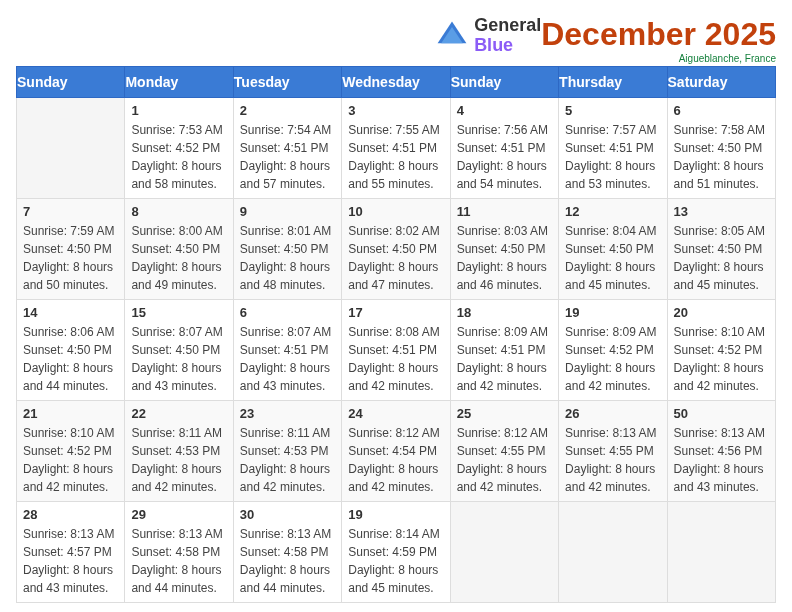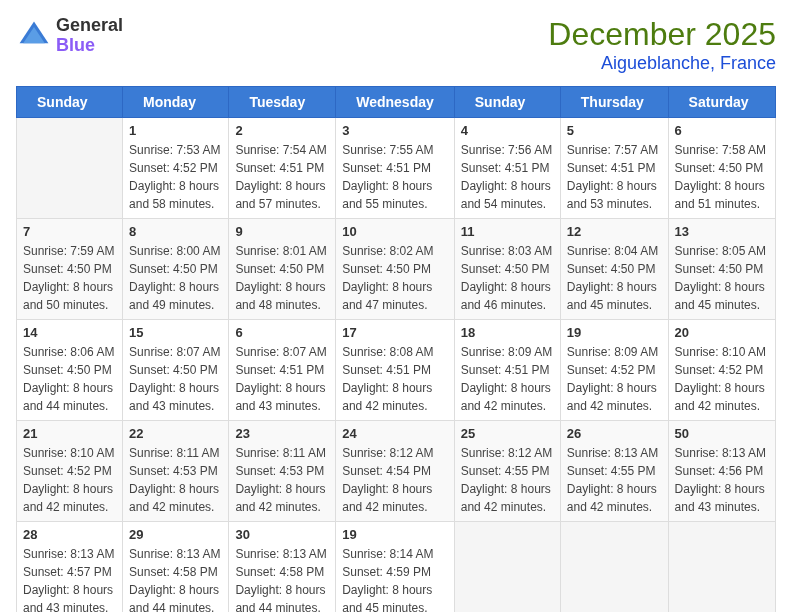--- a/index.html
+++ b/index.html
@@ -5,23 +5,23 @@
     * { box-sizing: border-box; margin: 0; padding: 0; }
     body {
       font-family: Arial, sans-serif;
       background: #fff;
       width: 792px;
       min-height: 612px;
       padding: 16px;
     }
     .header {
       display: flex;
-      justify-content: space-between;
+      justify-content: flex-end;
       align-items: flex-start;
-      margin-bottom: 12px;
+      margin-bottom: 2px;
     }
     .logo {
       display: flex;
       align-items: center;
       gap: 4px;
     }
     .logo-text {
       display: flex;
       flex-direction: column;
       line-height: 1.1;
@@ -38,36 +38,36 @@
     }
     .logo-icon {
       width: 36px;
       height: 36px;
     }
     .title-block {
       text-align: right;
     }
     .month-title {
       font-size: 32px;
-      font-weight: normal;
-      color: #4d7c0f;
+      font-weight: bold;
+      color: #c2410c;
     }
     .location {
-      font-size: 18px;
-      color: #1d4ed8;
+      font-size: 10px;
+      color: #15803d;
     }
     .calendar {
       width: 100%;
       border-collapse: collapse;
       border: 1px solid #ccc;
     }
     .calendar th {
       background-color: #3a7bd5;
       color: #fff;
-      padding: 7px 20px;
+      padding: 7px 0;
       text-align: left;
       font-size: 14px;
       font-weight: bold;
       border: 1px solid #2d68c4;
     }
     .calendar td {
       vertical-align: top;
       padding: 5px 6px;
       border: 1px solid #ddd;
       width: calc(100% / 7);

